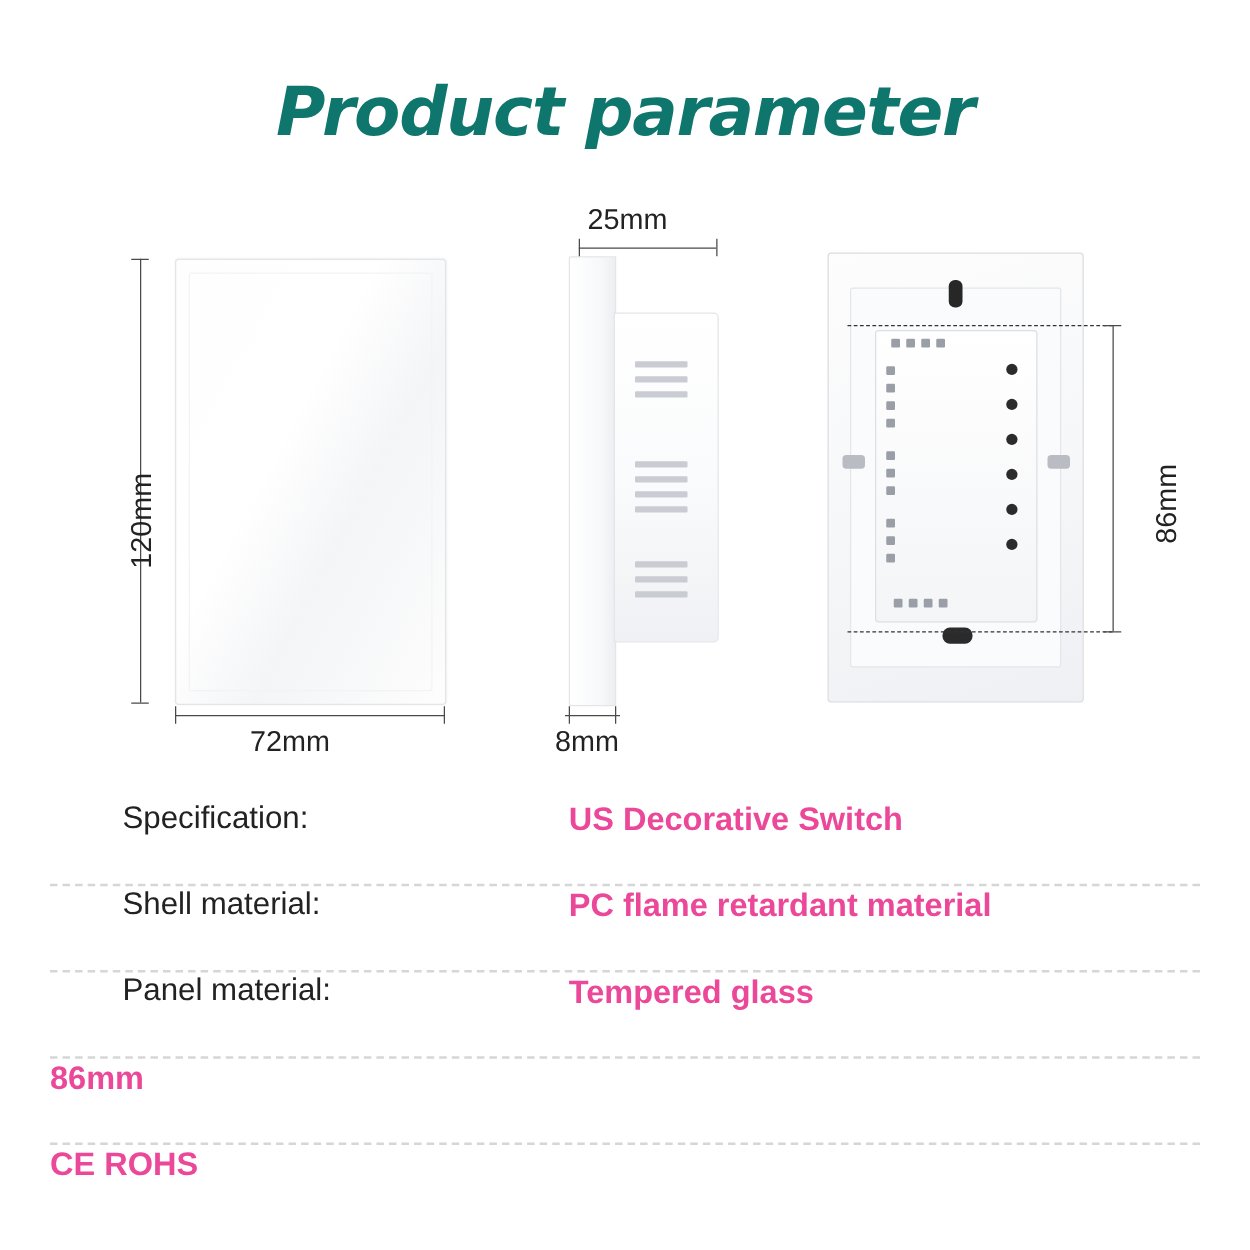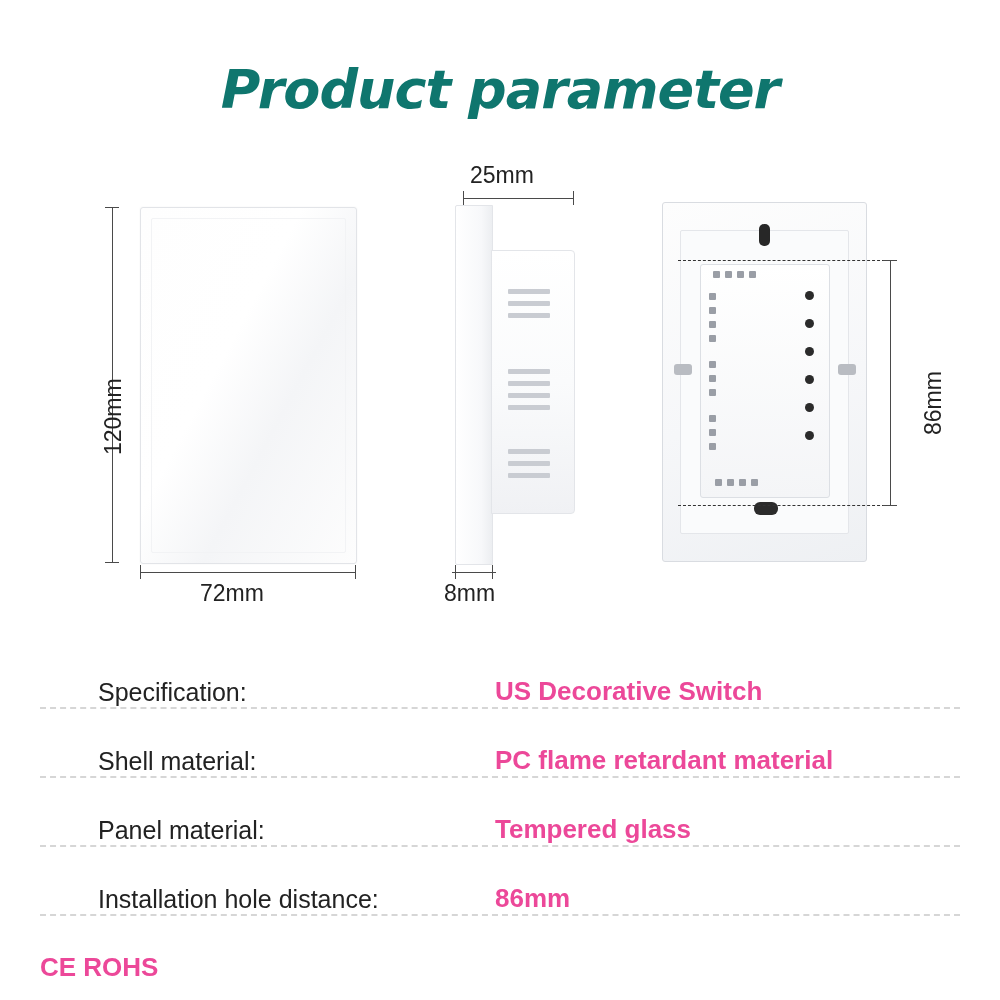--- a/index.html
+++ b/index.html
@@ -205,24 +205,23 @@
 
   
   .spec-table {
     position: absolute;
     left: 40px;
     top: 640px;
     width: 920px;
   }
   .spec-row {
     display: flex;
-    align-items: flex-end;
+    align-items: flex-start;
     height: 67px;
     border-bottom: 2px dashed #d6d6d6;
-    gap: 40px;
   }
   .spec-row:last-child {
     border-bottom: none;
   }
   .spec-label {
     width: 415px;
     padding-left: 58px;
     box-sizing: border-box;
     font-size: 25px;
     color: #222;
@@ -335,19 +334,18 @@
   </div>
   <div class="spec-row">
     <div class="spec-label">Shell material:</div>
     <div class="spec-value">PC flame retardant material</div>
   </div>
   <div class="spec-row">
     <div class="spec-label">Panel material:</div>
     <div class="spec-value">Tempered glass</div>
   </div>
   <div class="spec-row">
-    <div class="spec-label">Installation hole distance:</div>
     <div class="spec-value">86mm</div>
   </div>
   <div class="spec-row">
     <div class="spec-value">CE ROHS</div>
   </div>
 </div>
 
 </body></html>

